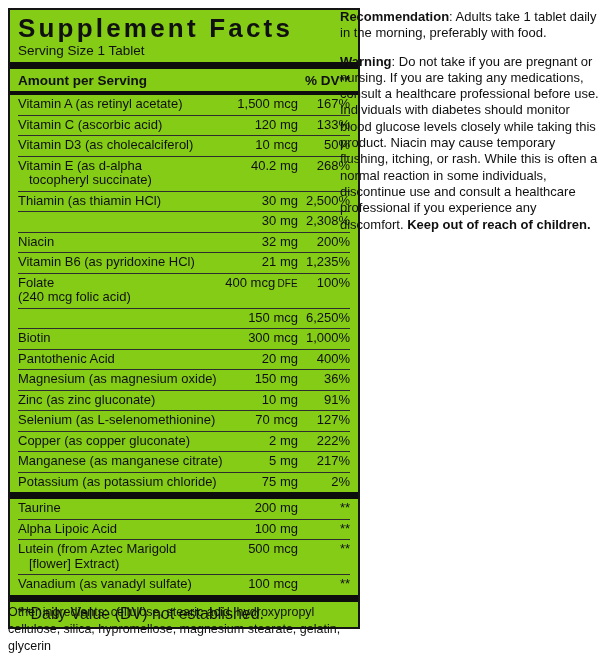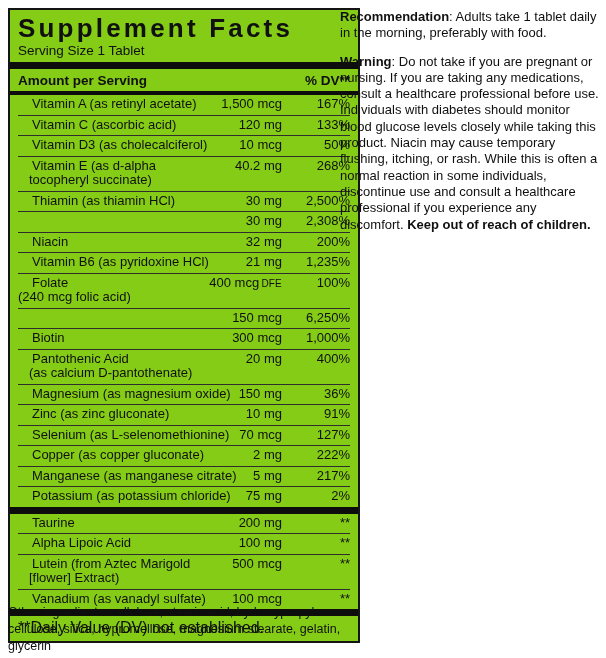--- a/index.html
+++ b/index.html
@@ -46,22 +46,22 @@
   }
   .nrow {
     position: relative;
     border-top: 1px solid #2e2e2e;
     padding: 2px 0 3px 0;
     font-size: 13px;
     line-height: 14.5px;
   }
   .nrow.first { border-top: none; }
   .l1 { position: relative; min-height: 14.5px; }
-  .nname { display: inline-block; padding-right: 4px; margin-left: 14px; }
-  .namt { position: absolute; right: 68px; top: 0; white-space: nowrap; }
+  .nname { display: inline-block; padding-right: 4px; }
+  .namt { position: absolute; right: 52px; top: 0; white-space: nowrap; }
   .sfx { font-size: 10px; letter-spacing: 0.2px; }
   .ndv { position: absolute; right: 0; top: 0; white-space: nowrap; }
   .l2 { padding-left: 11px; }
   .lnote { text-align: left; padding-right: 34px; }
   .footnote {
     font-size: 16px;
     padding: 4px 0 2px 0;
     line-height: 15px;
   }
 
@@ -130,21 +130,20 @@
           <div class="lnote">(240 mcg folic acid)</div>
         </div>
         <div class="nrow">
           <div class="l1"><span class="namt">150 mcg</span><span class="ndv">6,250%</span></div>
         </div>
         <div class="nrow">
           <div class="l1"><span class="nname">Biotin</span><span class="namt">300 mcg</span><span class="ndv">1,000%</span></div>
         </div>
         <div class="nrow">
           <div class="l1"><span class="nname">Pantothenic Acid</span><span class="namt">20 mg</span><span class="ndv">400%</span></div>
-          <div class="l2">(as calcium D-pantothenate)</div>
         </div>
         <div class="nrow">
           <div class="l1"><span class="nname">Magnesium (as magnesium oxide)</span><span class="namt">150 mg</span><span class="ndv">36%</span></div>
         </div>
         <div class="nrow">
           <div class="l1"><span class="nname">Zinc (as zinc gluconate)</span><span class="namt">10 mg</span><span class="ndv">91%</span></div>
         </div>
         <div class="nrow">
           <div class="l1"><span class="nname">Selenium (as L-selenomethionine)</span><span class="namt">70 mcg</span><span class="ndv">127%</span></div>
         </div>

